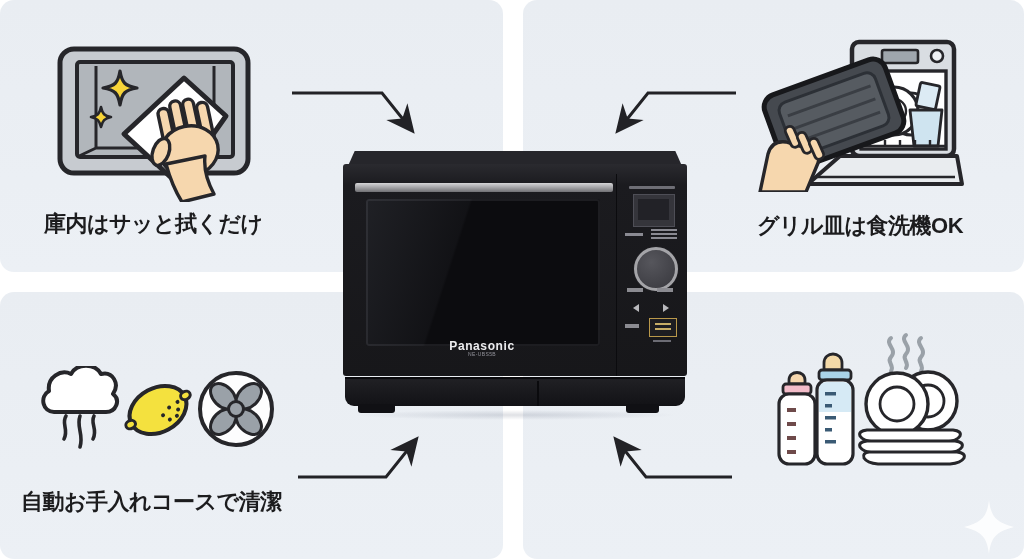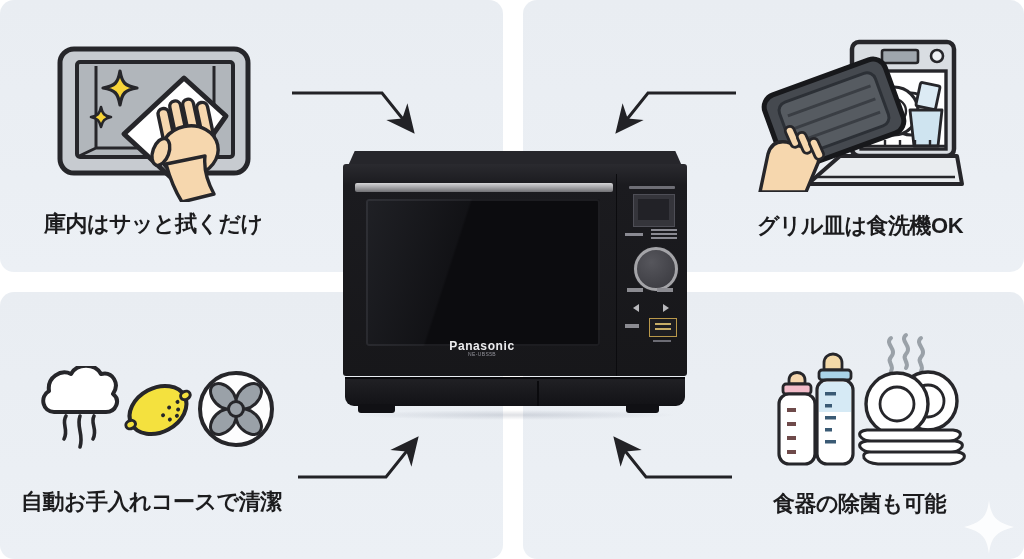--- a/index.html
+++ b/index.html
@@ -210,21 +210,20 @@
         <rect x="55" y="86" width="11" height="3.5"></rect>
           <rect x="55" y="98" width="7" height="3.5"></rect>
         <rect x="55" y="110" width="11" height="3.5"></rect>
       </g>
     </g>
   </svg>
 
   <div class="feature-label lbl-tl">庫内はサッと拭くだけ</div>
   <div class="feature-label lbl-tr">グリル皿は食洗機OK</div>
   <div class="feature-label lbl-bl">自動お手入れコースで清潔</div>
-  <div class="feature-label lbl-br">食器の除菌も可能</div>
 
   <div class="mw">
     <div class="mw-shadow"></div>
     <div class="mw-top"></div>
     <div class="mw-body"></div>
     <div class="mw-handle"></div>
     <div class="mw-window">
         <div class="refl"></div>
       </div>
     <div class="mw-brandbox">

